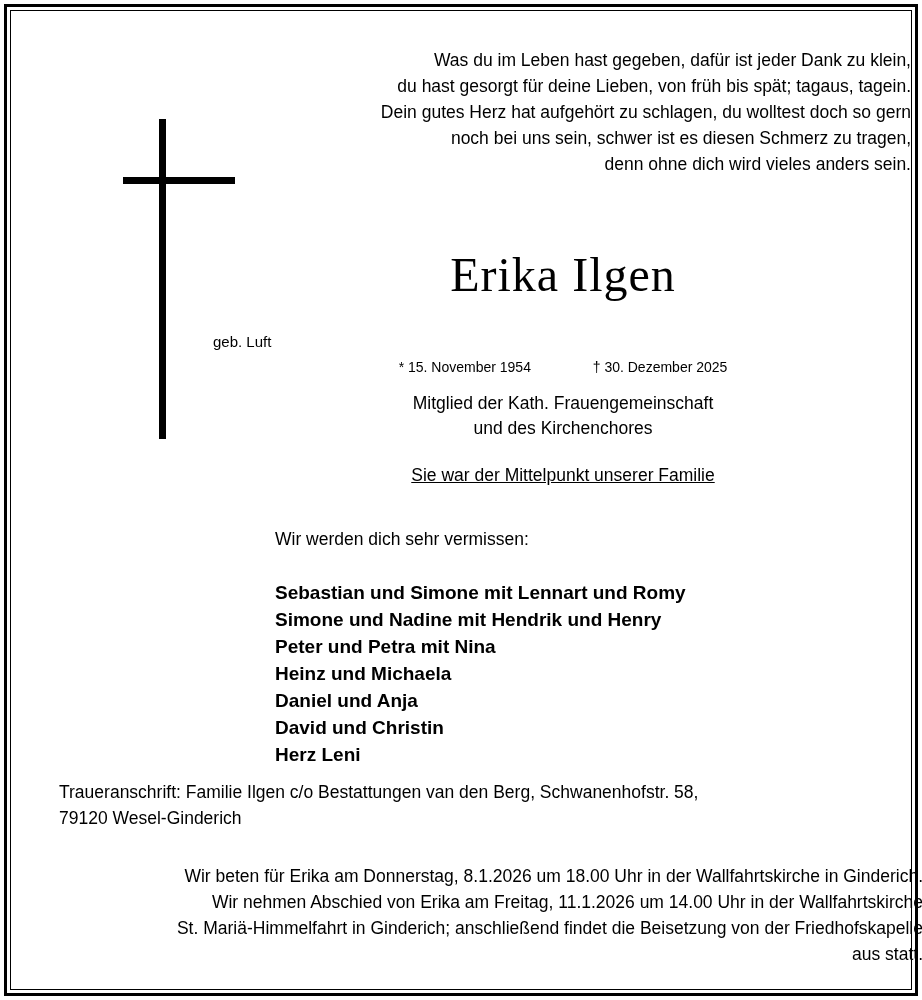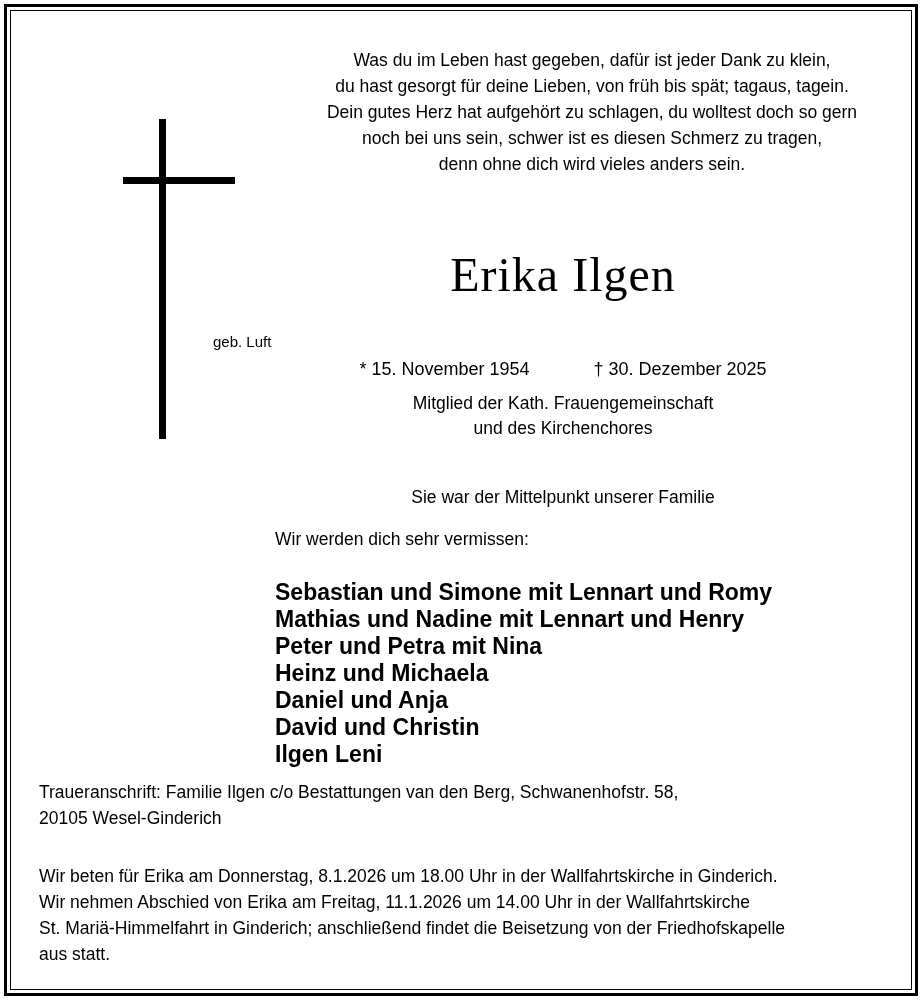--- a/index.html
+++ b/index.html
@@ -64,21 +64,20 @@
     top: 24px;
     width: 638px;
     text-align: right;
     font-size: 17.5px;
     line-height: 26px;
     color: #000000;
   }
   .verse .vline {
     display: block;
     white-space: nowrap;
-    text-align: center;
   }
 
   
   .name {
     position: absolute;
     left: 190px;
     top: 222px;
     width: 700px;
     text-align: center;
     font-family: "Liberation Serif", serif;
@@ -92,80 +91,82 @@
     top: 310px;
     width: 700px;
     font-size: 15px;
   }
   .dates {
     position: absolute;
     left: 190px;
     top: 336px;
     width: 700px;
     text-align: center;
-    font-size: 18px;
+    font-size: 14px;
   }
   .dates .gap {
     display: inline-block;
     width: 54px;
   }
   .memberships {
     position: absolute;
     left: 190px;
     top: 368px;
     width: 700px;
     text-align: center;
     font-size: 17.5px;
     line-height: 25px;
   }
   .memberships span { display: block; }
 
   .tribute {
     position: absolute;
     left: 190px;
-    top: 464px;
-    width: 700px;
-    text-align: center;
-    font-size: 17.5px;
+    top: 442px;
+    width: 700px;
+    text-align: center;
+    font-size: 17.5px;
+    text-decoration: underline;
   }
 
   .missing-intro {
     position: absolute;
     left: 252px;
     top: 506px;
     font-size: 17.5px;
   }
 
   .mourners {
     position: absolute;
     left: 252px;
     top: 556px;
-    font-size: 23px;
+    font-size: 19px;
     font-weight: bold;
     line-height: 27px;
   }
   .mourners .mline { display: block; white-space: nowrap; }
 
   .address {
     position: absolute;
     left: 16px;
     top: 756px;
     width: 880px;
     font-size: 17.5px;
     line-height: 26px;
   }
-  .address span { display: block; }
+  .address span { display: block; margin-left: 20px; }
 
   .service {
     position: absolute;
     left: 16px;
     top: 840px;
     width: 884px;
     font-size: 17.5px;
     line-height: 26px;
+    text-align: right;
   }
   .service span { display: block; }
 </style>
 </head>
 <body>
 
 <div class="page">
   <div class="frame-outer"></div>
   <div class="frame-inner">
     <div class="content">
@@ -198,31 +199,31 @@
         <span>Mitglied der Kath. Frauengemeinschaft</span>
         <span>und des Kirchenchores</span>
       </div>
 
       <div class="tribute">Sie war der Mittelpunkt unserer Familie</div>
 
       <div class="missing-intro">Wir werden dich sehr vermissen:</div>
 
       <div class="mourners">
         <span class="mline">Sebastian und Simone mit Lennart und Romy</span>
-        <span class="mline">Mathias und Nadine mit Lennart und Henry</span>
+        <span class="mline">Simone und Nadine mit Hendrik und Henry</span>
         <span class="mline">Peter und Petra mit Nina</span>
         <span class="mline">Heinz und Michaela</span>
         <span class="mline">Daniel und Anja</span>
         <span class="mline">David und Christin</span>
-        <span class="mline">Ilgen Leni</span>
+        <span class="mline">Herz Leni</span>
       </div>
 
       <div class="address">
         <span>Traueranschrift: Familie Ilgen c/o Bestattungen van den Berg, Schwanenhofstr. 58,</span>
-        <span>20105 Wesel-Ginderich</span>
+        <span>79120 Wesel-Ginderich</span>
       </div>
 
       <div class="service">
         <span>Wir beten für Erika am Donnerstag, 8.1.2026 um 18.00 Uhr in der Wallfahrtskirche in Ginderich.</span>
         <span>Wir nehmen Abschied von Erika am Freitag, 11.1.2026 um 14.00 Uhr in der Wallfahrtskirche</span>
         <span>St. Mariä-Himmelfahrt in Ginderich; anschließend findet die Beisetzung von der Friedhofskapelle</span>
         <span>aus statt.</span>
       </div>
 
     </div>

